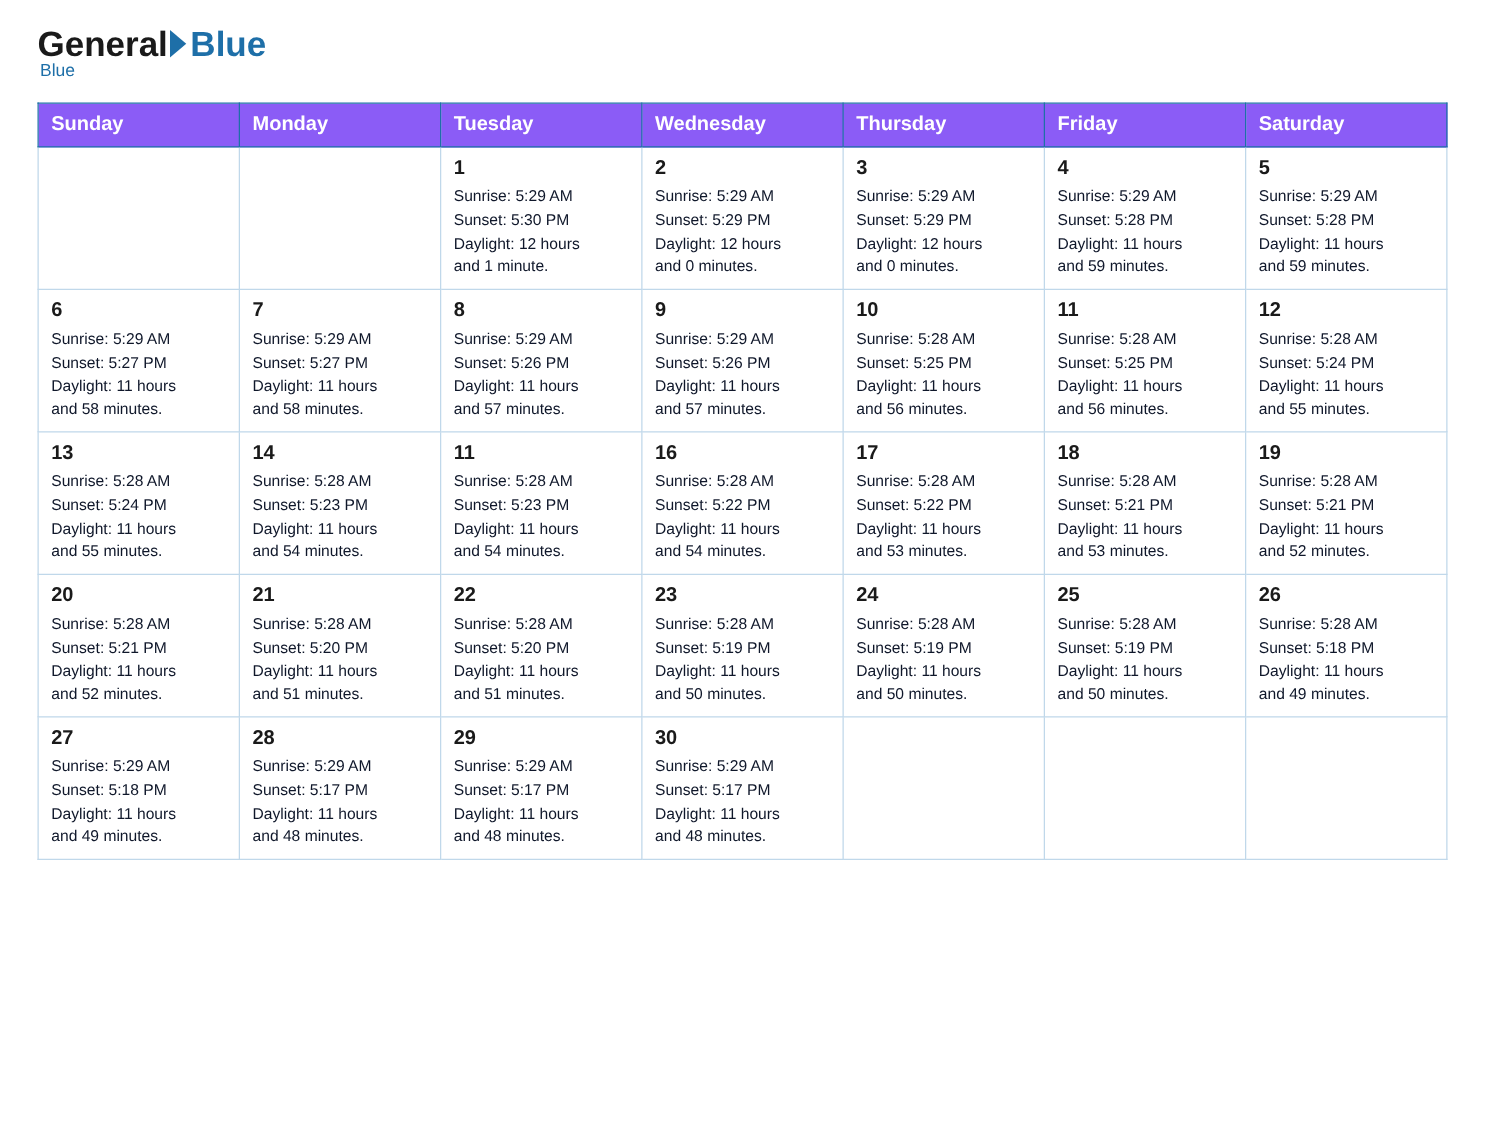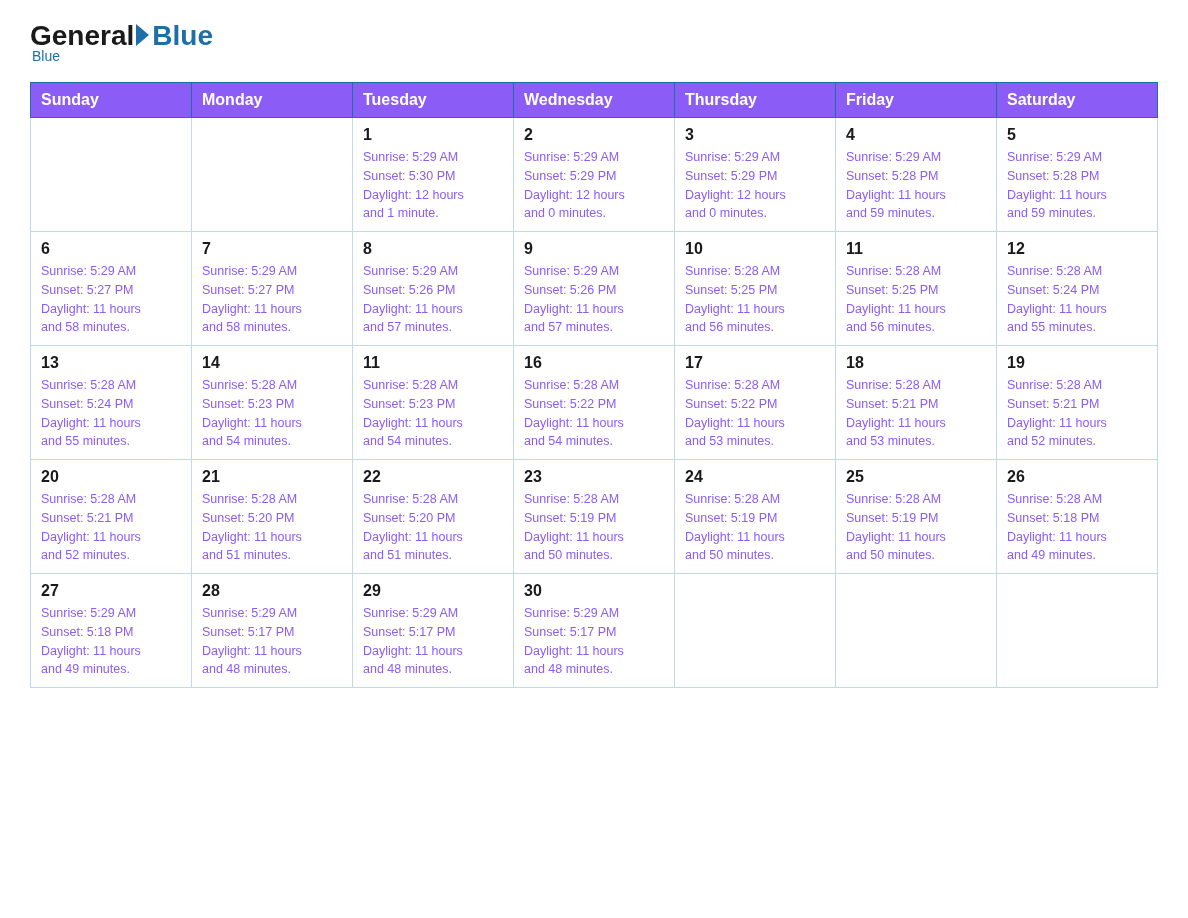--- a/index.html
+++ b/index.html
@@ -60,21 +60,21 @@
       height: 110px;
     }
     .day-number {
       font-size: 16px;
       font-weight: bold;
       color: #1a1a1a;
       margin-bottom: 4px;
     }
     .day-info {
       font-size: 12.5px;
-      color: #8b5cf6;
+      color: #0f172a;
       line-height: 1.5;
     }
     .empty-cell {
       background: #fff;
     }
     
     .logo-icon {
       display: inline-flex;
       align-items: center;
     }

